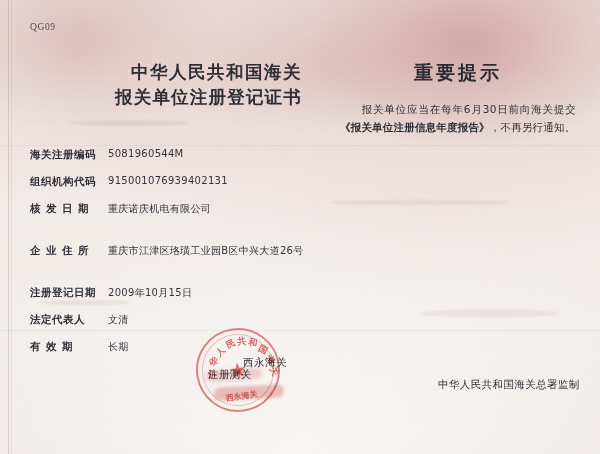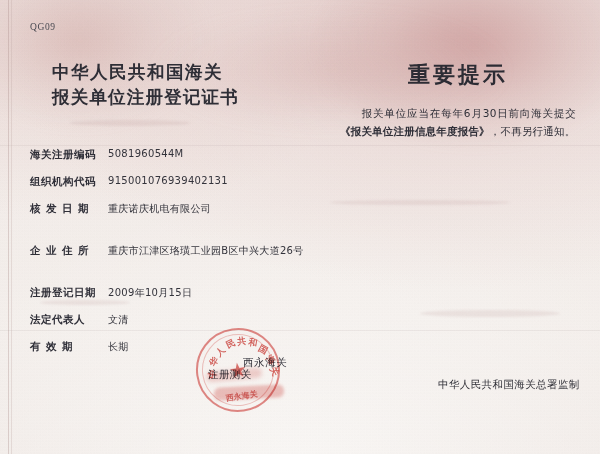--- a/index.html
+++ b/index.html
@@ -96,21 +96,21 @@
     color: #4a4a52;
     font-family: "Liberation Serif", serif;
   }
 
   
   .title-block {
     position: absolute;
     left: 52px;
     top: 60px;
     width: 250px;
-    text-align: left;
+    text-align: right;
   }
   .title-line {
     font-family: "DejaVu Sans", sans-serif;
     font-weight: bold;
     font-size: 17.5px;
     letter-spacing: 1.5px;
     color: #2e2e36;
     line-height: 1.45;
     white-space: nowrap;
   }
@@ -157,21 +157,21 @@
   
   .notice {
     position: absolute;
     left: 340px;
     top: 60px;
     width: 236px;
   }
   .notice-title {
     font-family: "DejaVu Sans", sans-serif;
     font-weight: bold;
-    font-size: 22px;
+    font-size: 19px;
     letter-spacing: 3px;
     color: #2c2c34;
     text-align: center;
     margin-bottom: 14px;
   }
   .notice-body {
     font-size: 10.5px;
     line-height: 1.75;
     color: #2f2f38;
     text-align: justify;

